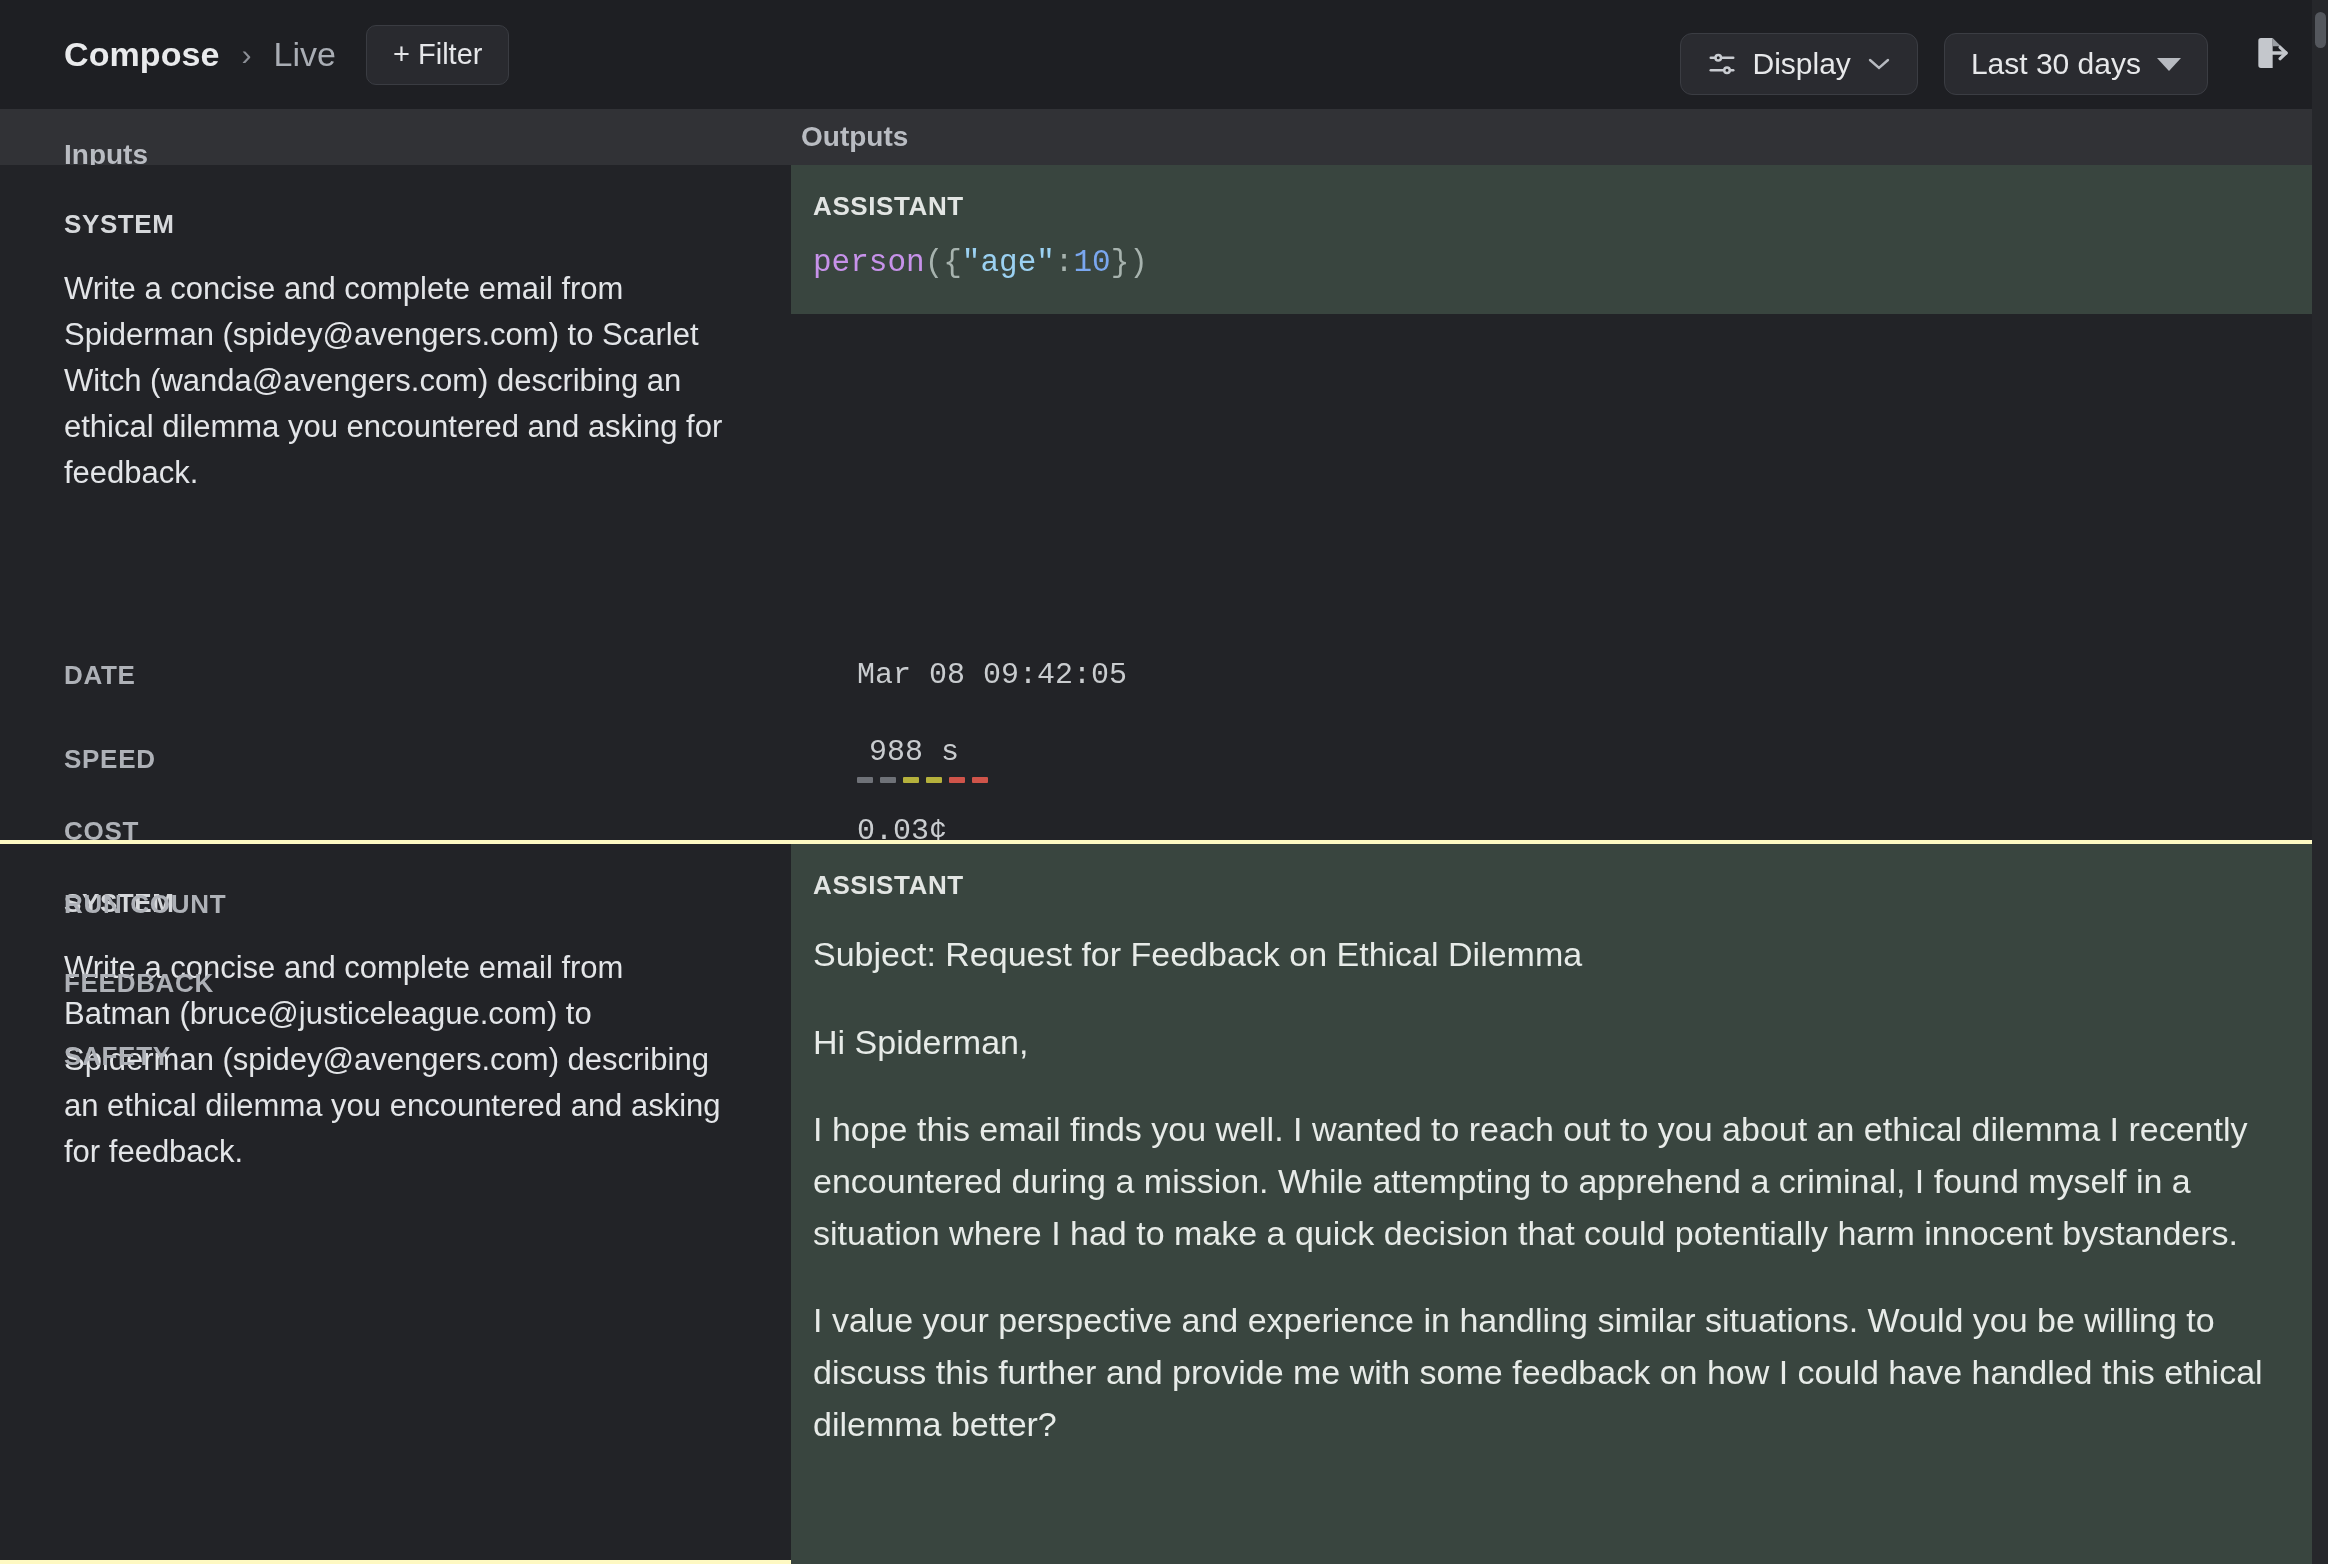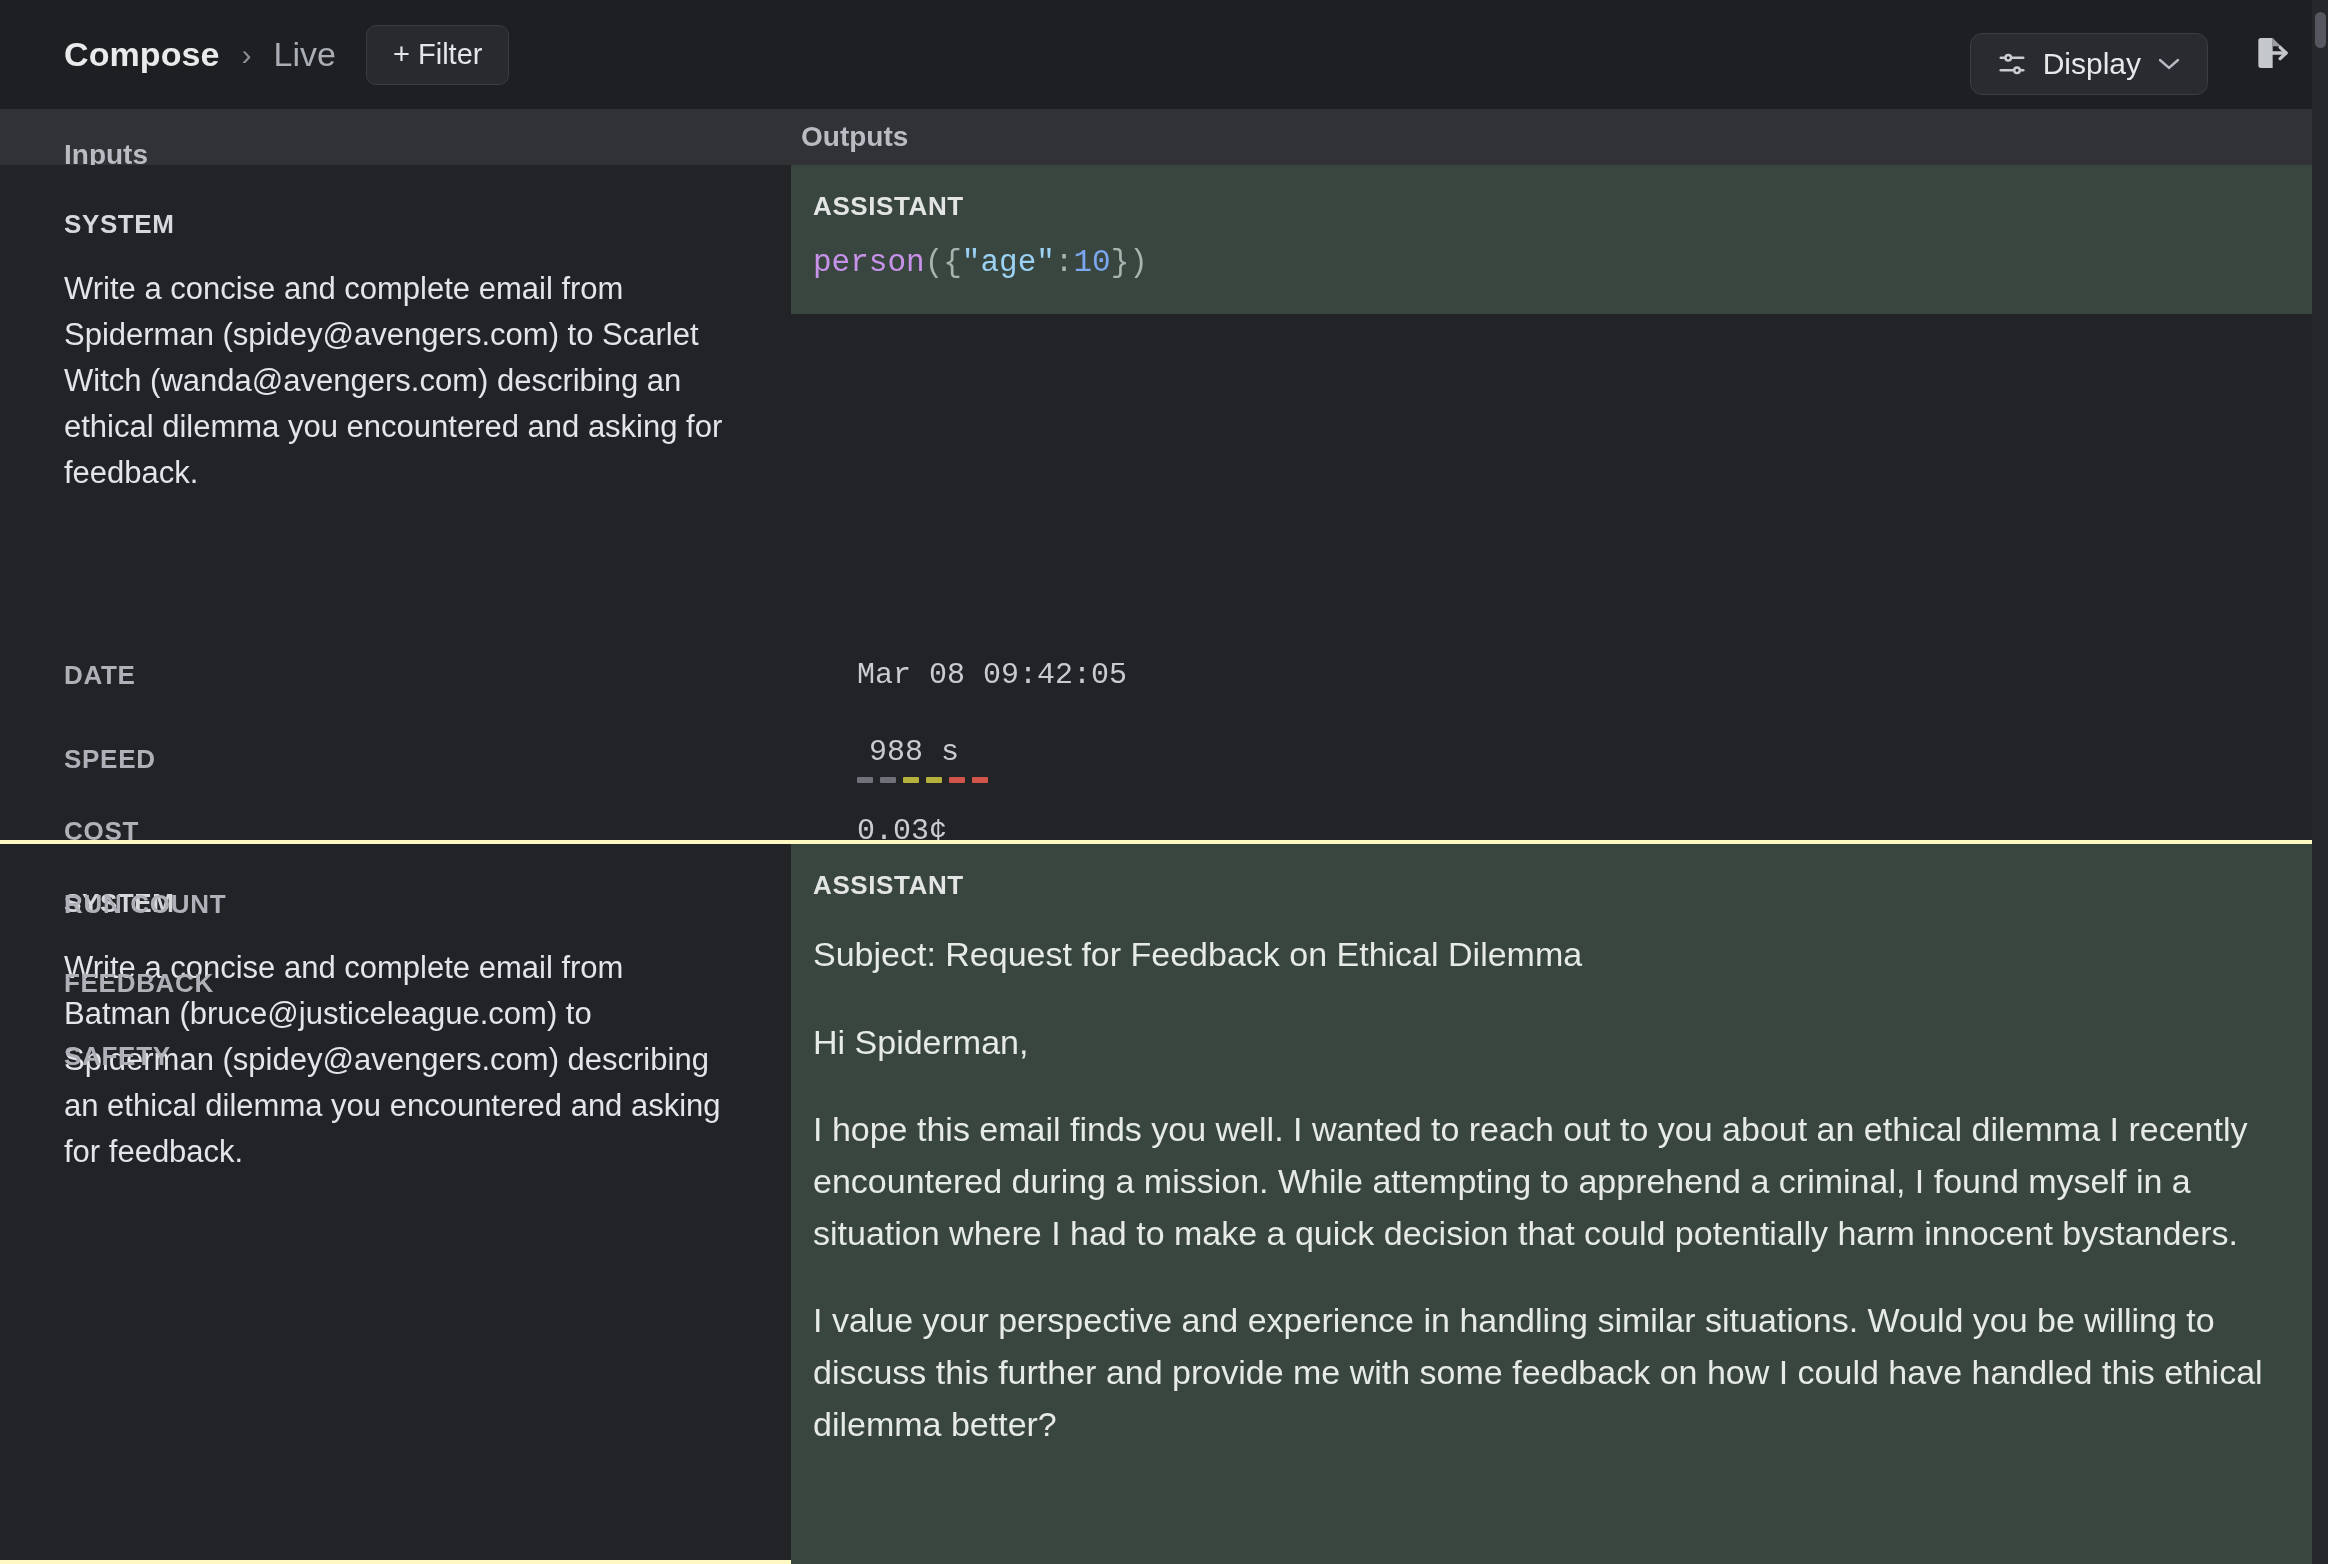--- a/index.html
+++ b/index.html
@@ -310,20 +310,24 @@
           </svg>
         </span>
         <span>Display</span>
         <span class="chev">
           <svg width="24" height="14" viewBox="0 0 24 14" fill="none" stroke="#b7bac0" stroke-width="2.4" stroke-linecap="round">
             <polyline points="3,3 12,11 21,3"></polyline>
           </svg>
         </span>
       </div>
 
+      <div class="pill">
+        <span>Last 30 days</span>
+        <span class="caret-solid"></span>
+      </div>
 
       <div class="export-btn">
         <span>
           <svg width="40" height="40" viewBox="0 0 24 24" fill="none">
             <path d="M13 3 H6 a1.6 1.6 0 0 0 -1.6 1.6 v14.8 A1.6 1.6 0 0 0 6 21 h7" fill="#c4c7cc"></path>
             <path d="M13 3 v5 h5 z" fill="#9a9ea4"></path>
             <path d="M11.5 12 H21" stroke="#c4c7cc" stroke-width="2" stroke-linecap="round"></path>
             <path d="M17.5 8.6 L21 12 L17.5 15.4" stroke="#c4c7cc" stroke-width="2" stroke-linecap="round" stroke-linejoin="round" fill="none"></path>
           </svg>
         </span>

